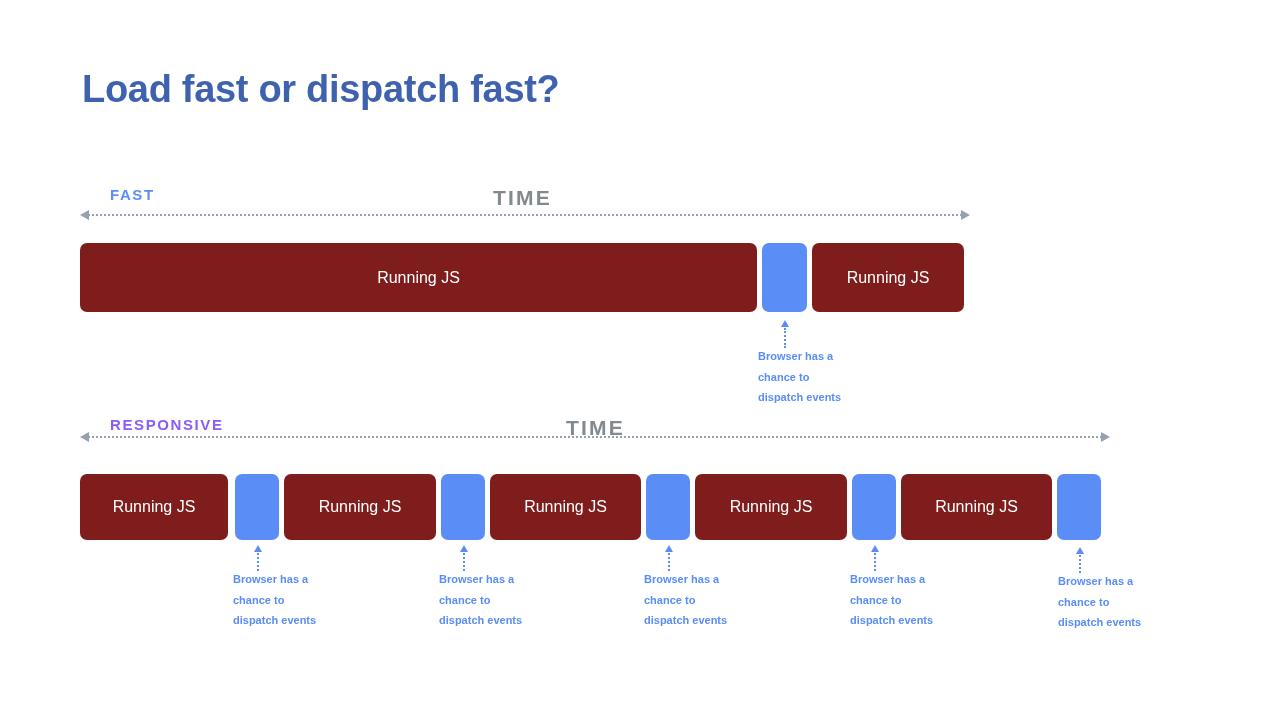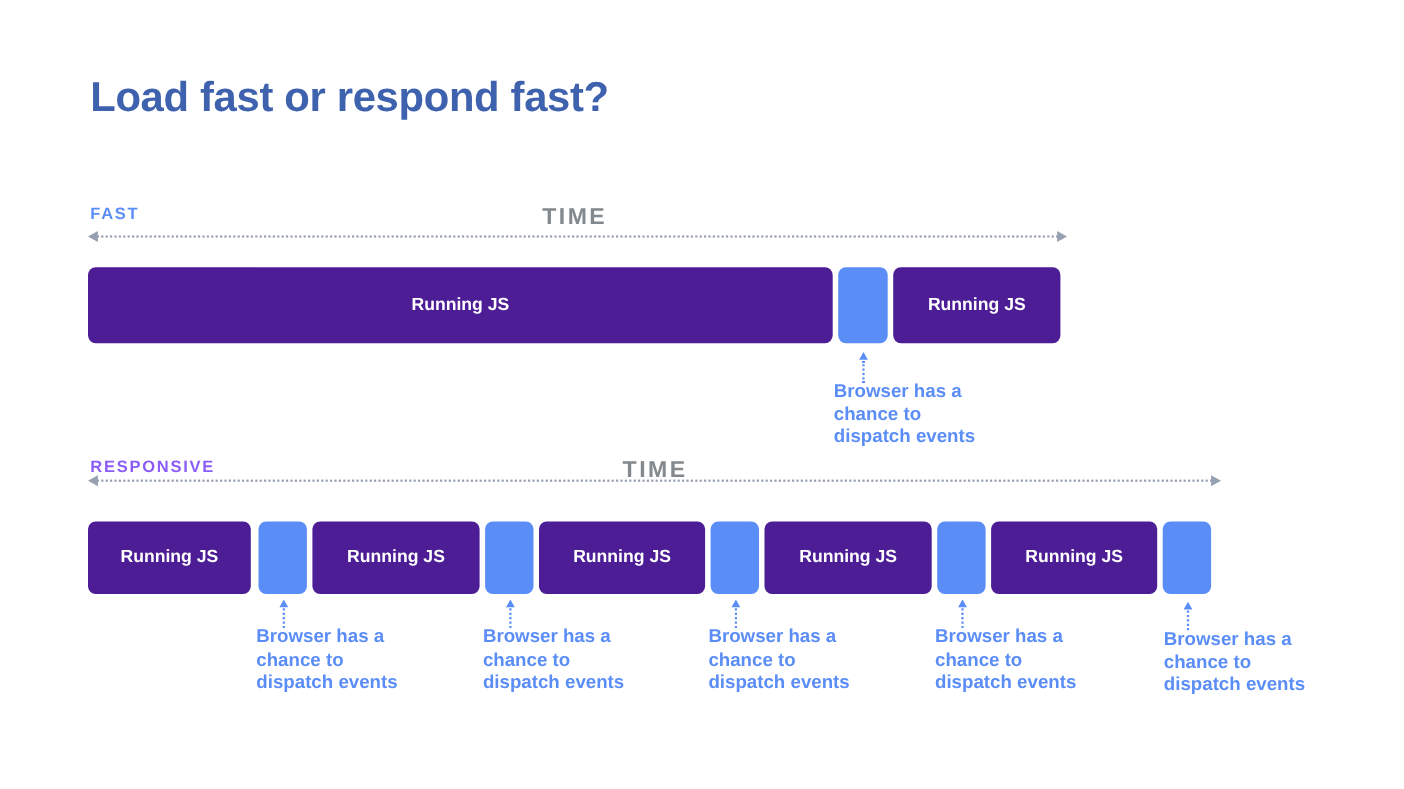--- a/index.html
+++ b/index.html
@@ -28,20 +28,21 @@
   }
 
   
   .section { position: absolute; left: 0; top: 0; }
 
   .section-label {
     position: absolute;
     font-size: 15px;
     font-weight: bold;
     letter-spacing: 1.6px;
+    margin-left: 28px;
   }
   .section-label.fast      { color: #5b8df7; }
   .section-label.responsive{ color: #8b5cf6; }
 
   .time-label {
     position: absolute;
     font-size: 21px;
     font-weight: bold;
     letter-spacing: 2.2px;
     color: #82898f;
@@ -80,24 +81,24 @@
   .blocks { position: absolute; }
   .block {
     position: absolute;
     border-radius: 7px;
     display: flex;
     align-items: center;
     justify-content: center;
     box-sizing: border-box;
   }
   .block.js {
-    background: #4c1d95;
+    background: #7f1d1d;
     color: #ffffff;
     font-size: 16px;
-    font-weight: bold;
+    font-weight: normal;
     justify-content: center;
   }
   .block.gap { background: #5b8df7; }
 
   
   .annotation { position: absolute; }
   .annotation .stem {
     position: absolute;
     top: 8px;
     left: 0;
@@ -109,30 +110,30 @@
     top: 0px;
     left: -3px;
     width: 0; height: 0;
     border-left: 4px solid transparent;
     border-right: 4px solid transparent;
     border-bottom: 7px solid #5b8df7;
   }
   .annotation .atext {
     position: absolute;
     color: #5b8df7;
-    font-size: 17px;
+    font-size: 11px;
     font-weight: bold;
     line-height: 20.5px;
     white-space: nowrap;
   }
 </style>
 </head>
 <body>
 
-<div id="page-title">Load fast or respond fast?</div>
+<div id="page-title">Load fast or dispatch fast?</div>
 
 <div class="section">
 
   <div class="section-label fast" style="left:82px; top:186px;">FAST</div>
 
   <div class="time-label" style="left:493px; top:186px;">TIME</div>
 
   <div class="axis" style="left:80px; top:210px; width:890px;">
     <div class="head left"></div>
     <div class="dots"></div>

